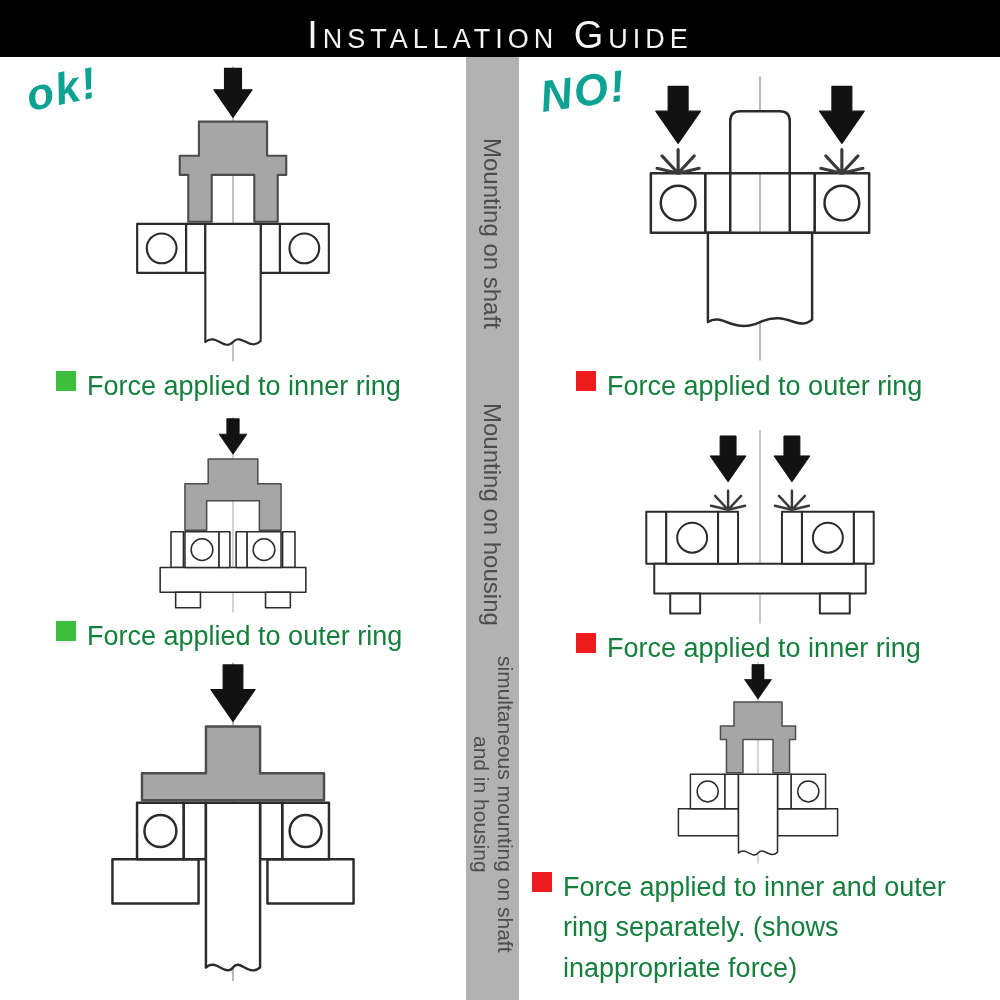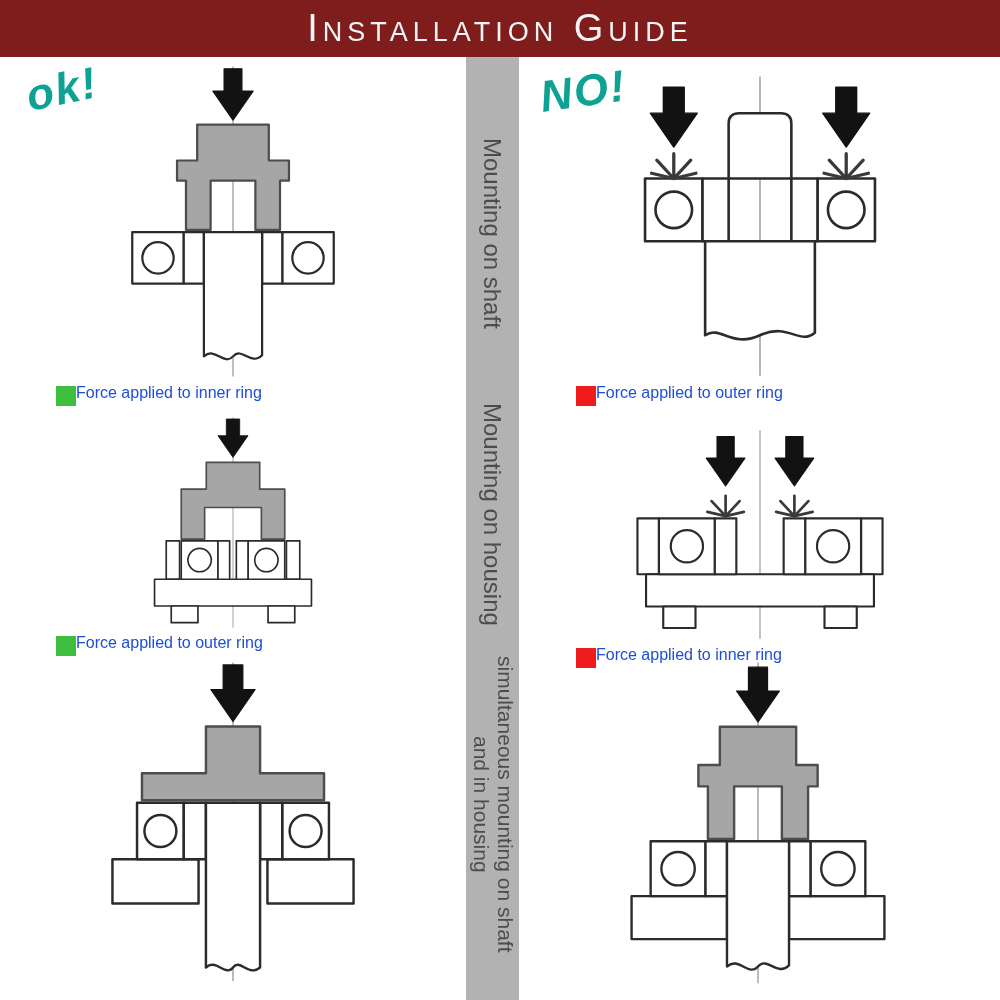--- a/index.html
+++ b/index.html
@@ -4,21 +4,21 @@
 <style>
   * { margin:0; padding:0; box-sizing:border-box; }
   html,body { background:#ffffff; }
   .page {
     position:relative; width:1000px; height:1000px; margin:0 auto;
     background:#ffffff; overflow:hidden;
     font-family:"Liberation Sans","DejaVu Sans",sans-serif;
   }
   .topbar {
     position:absolute; top:0; left:0; width:100%; height:57px;
-    background:#7f1d1d; display:flex; align-items:center; justify-content:center;
+    background:#000000; display:flex; align-items:flex-end; justify-content:center;
   }
   .topbar h1 {
     color:#f4f4f4; font-size:38px; font-weight:400;
     font-variant:small-caps; letter-spacing:5px;
   }
   .hand {
     position:absolute; color:#0ea293; font-size:44px; font-weight:700;
     font-style:italic; letter-spacing:2px;
   }
   .hand.ok { left:26px; top:64px; transform:rotate(-12deg); }
@@ -33,22 +33,22 @@
     writing-mode:vertical-rl; text-align:center;
     color:#4c4c4c; line-height:1.15; white-space:normal;
   }
   .v1 { top:26px;  height:300px; font-size:24px; }
   .v2 { top:302px; height:310px; font-size:24px; }
   .v3 { top:592px; height:310px; font-size:21px; }
 
   .panel { position:absolute; display:flex; flex-direction:column; }
   .panel svg.diagram { flex:1 1 auto; min-height:0; width:100%; display:block; }
   .caption {
-    flex:0 0 auto; display:flex; align-items:flex-start; 
-    font-size:16px; color:#1d4ed8; line-height:1.5; justify-content:flex-start;
+    flex:0 0 auto; display:flex; align-items:flex-start; gap:11px;
+    font-size:27px; color:#15803d; line-height:1.5; justify-content:flex-start;
   }
   .cap-a { padding-left:42px; }
   .cap-b { padding-left:4px; }
   .marker { flex:0 0 auto; width:20px; height:20px; margin-top:5px; }
   .marker.g { background:#3dbe3d; }
   .marker.r { background:#ee1c1c; }
 
   #pL1 { left:14px;  top:62px;  width:438px; height:344px; }
   #pL2 { left:14px;  top:414px; width:438px; height:242px; }
   #pL3 { left:10px;  top:660px; width:446px; height:326px; }
@@ -223,15 +223,19 @@
       <g>
         <rect class="p" x="60" y="152" width="46" height="46"></rect>
         <rect class="p" x="194" y="152" width="46" height="46"></rect>
         <rect class="p" x="106" y="152" width="18" height="46"></rect>
         <rect class="p" x="176" y="152" width="18" height="46"></rect>
         <circle class="p" cx="83" cy="175" r="14"></circle>
         <circle class="p" cx="217" cy="175" r="14"></circle>
       </g>
       <path class="p" d="M124 152 H176 V256 C166 266 158 248 150 257 C142 266 134 248 124 257 Z"></path>
     </svg>
+    <div class="caption cap-b">
+      <span class="marker r"></span>
+      <span>Force applied to inner and outer ring separately. (shows inappropriate force)</span>
+    </div>
   </section>
 
 </div>
 
 </body></html>

